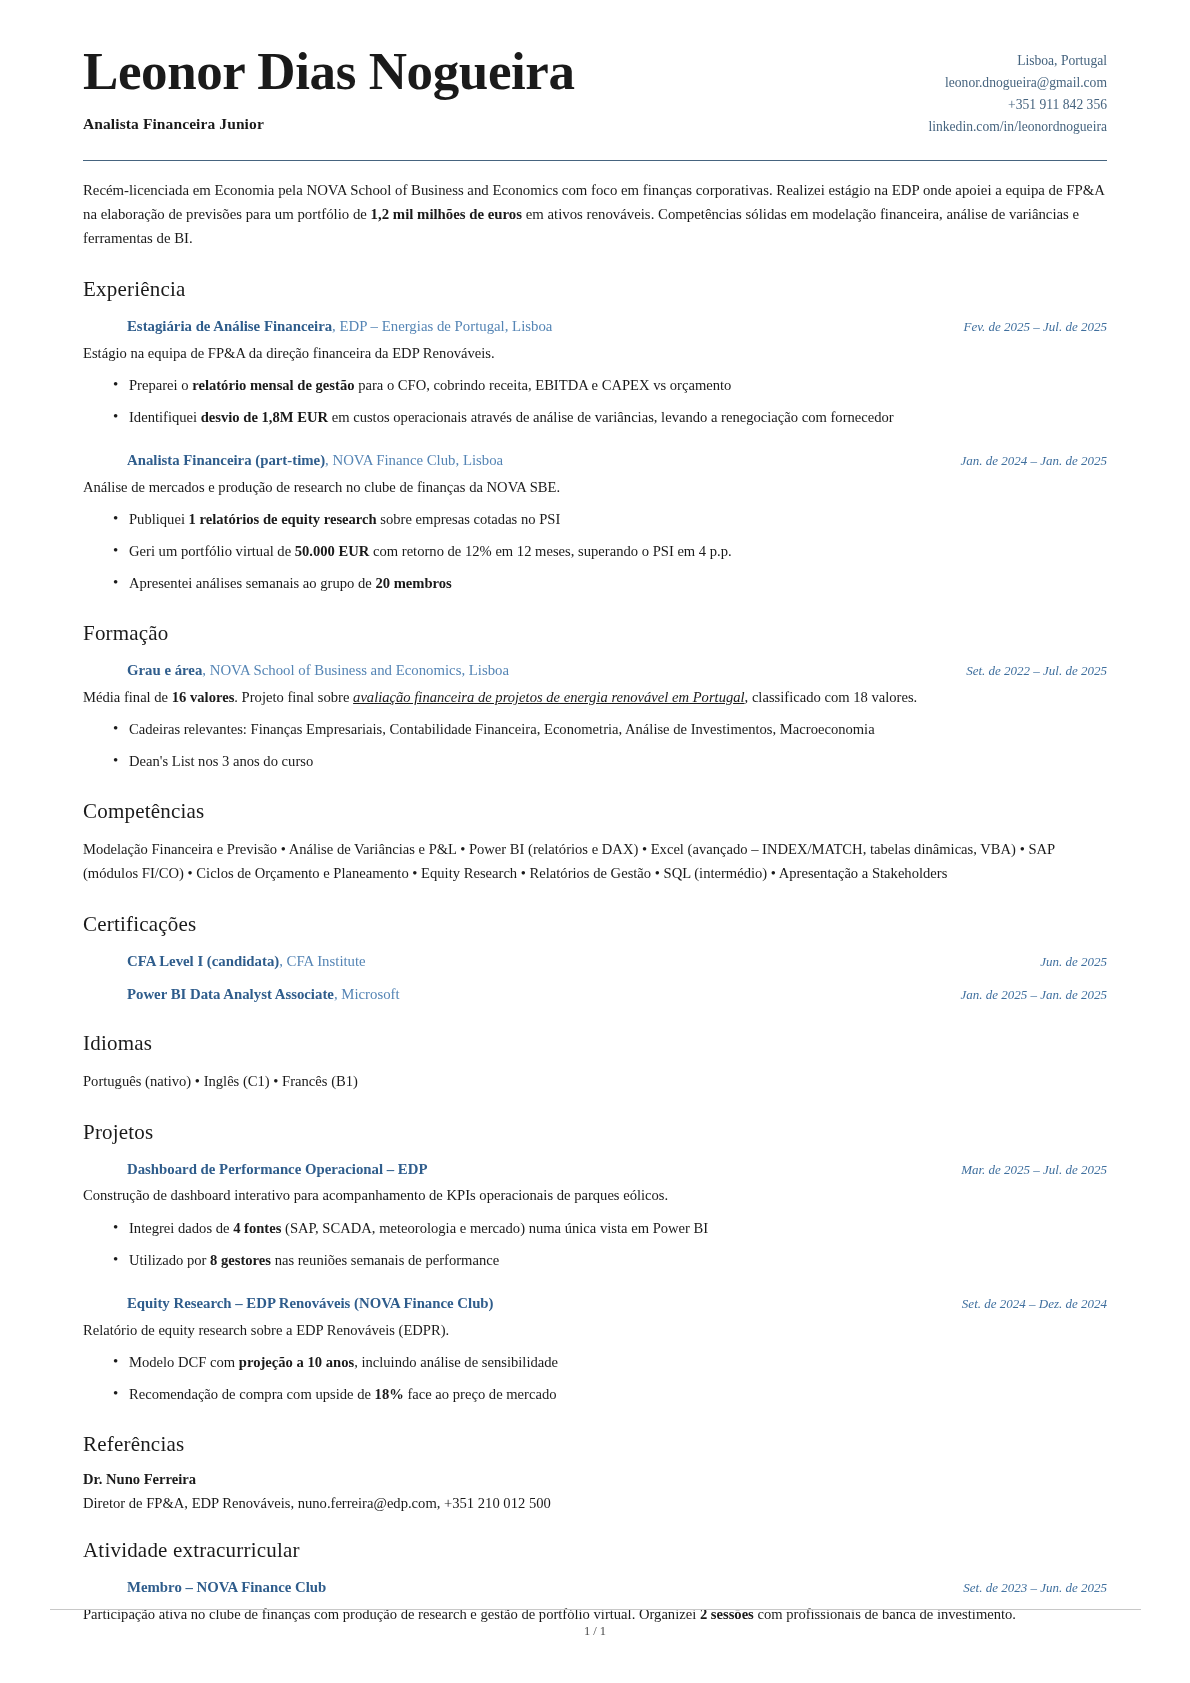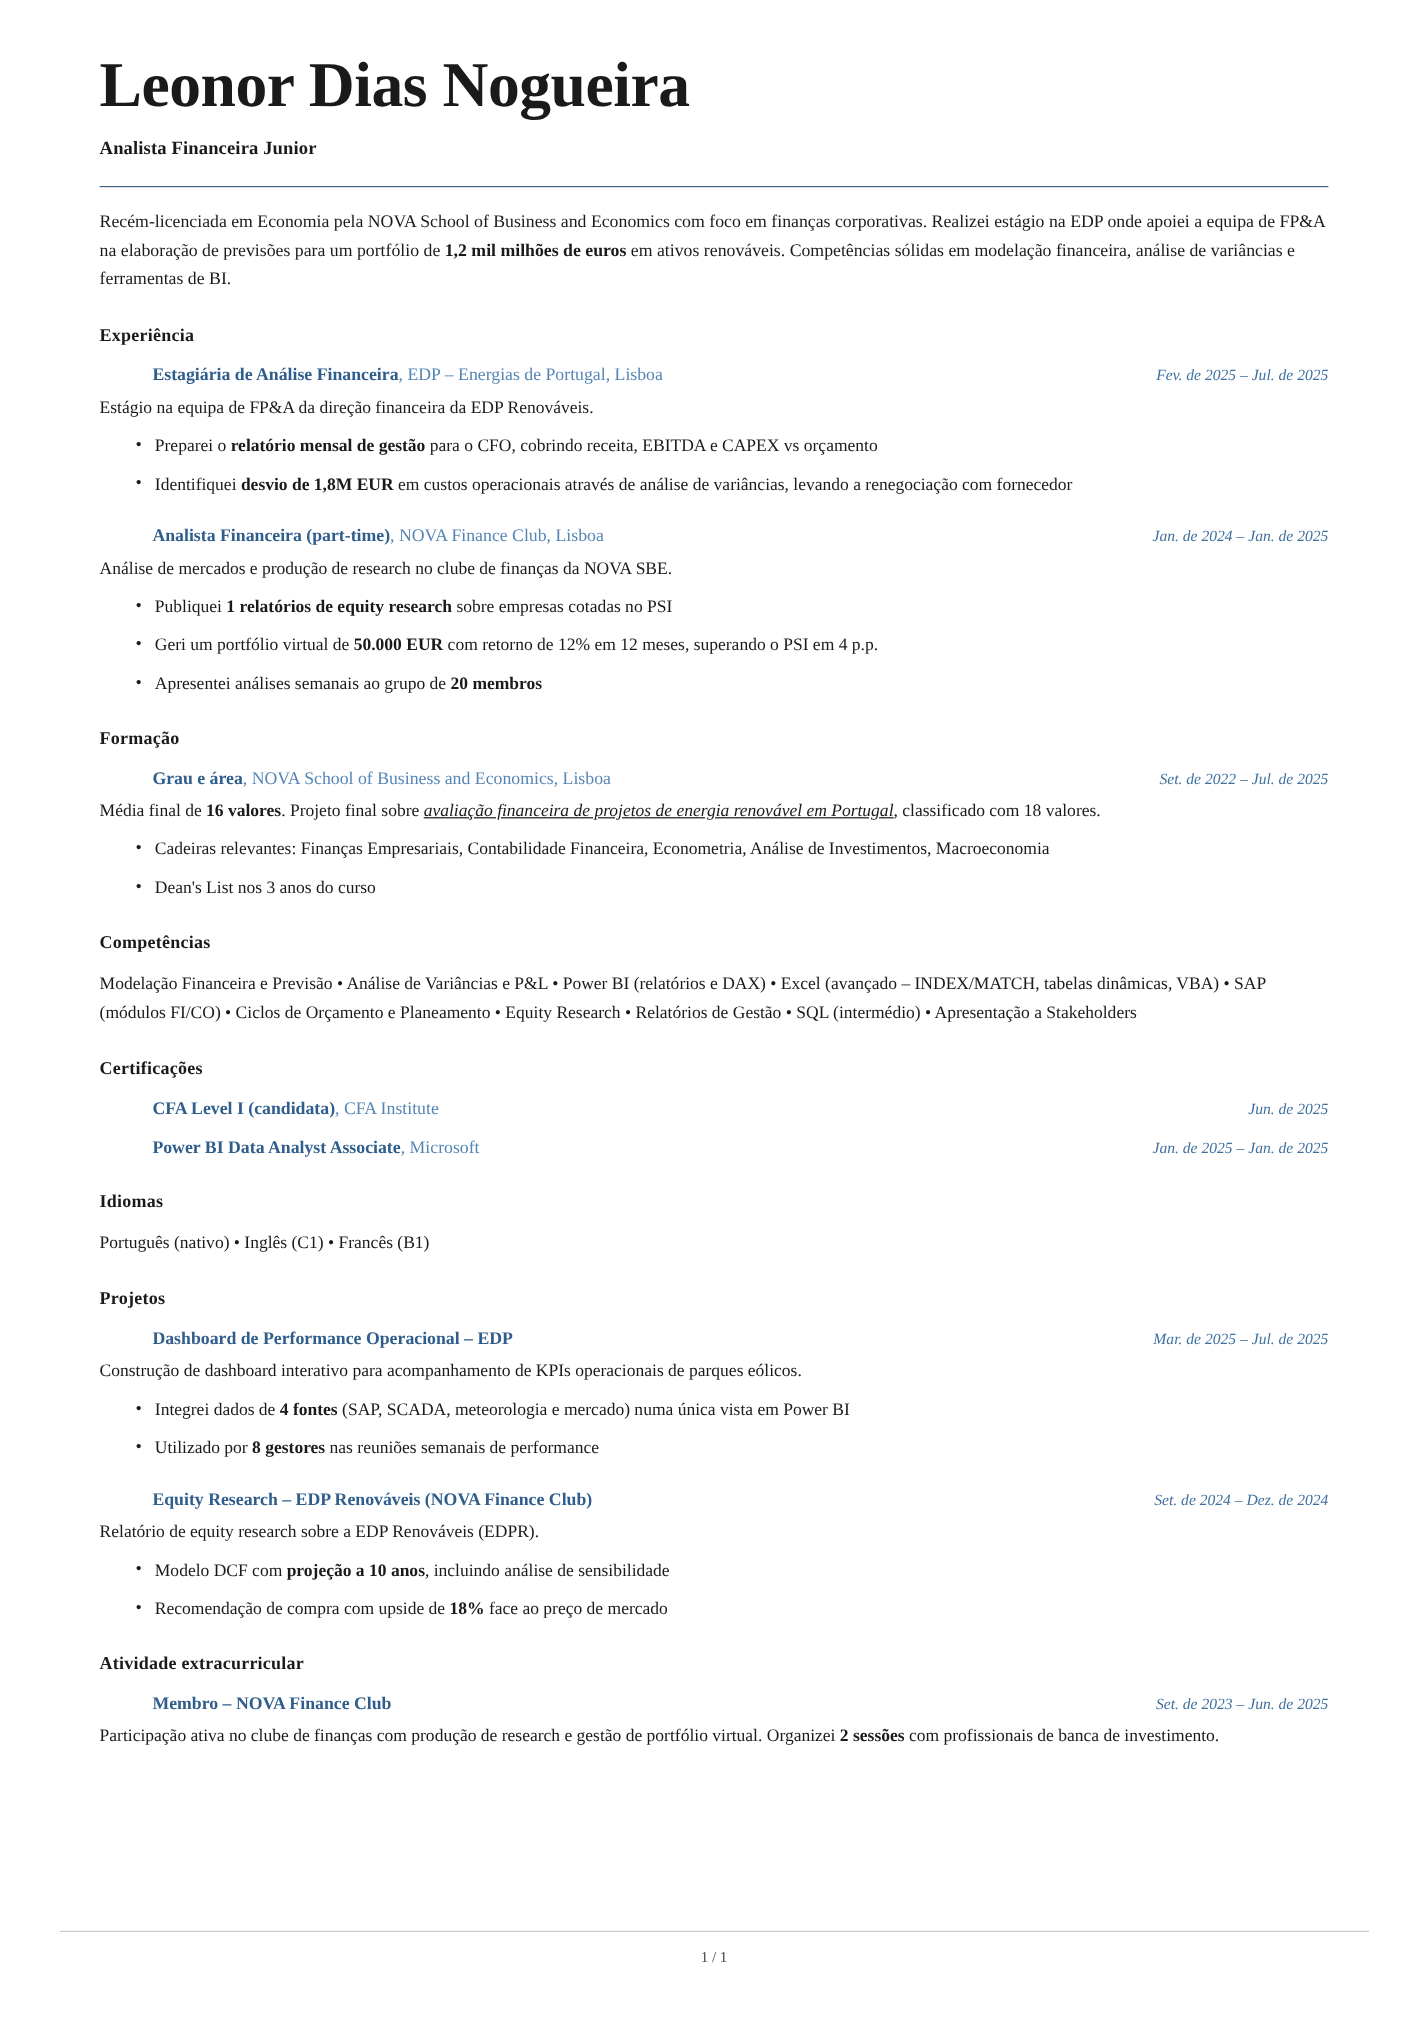--- a/index.html
+++ b/index.html
@@ -64,22 +64,22 @@
     line-height: 1.62;
     margin-top: 18px;
     text-align: left;
     color: #1a1a1a;
   }
   .summary b { font-weight: bold; }
 
   
   .section { margin-top: 26px; }
   .section-title {
-    font-size: 15px;
-    font-weight: bold;
+    font-size: 21px;
+    font-weight: normal;
     color: #1a1a1a;
     margin-bottom: 14px;
     letter-spacing: 0.2px;
   }
 
   .entry { margin-bottom: 6px; }
   .entry + .entry { margin-top: 21px; }
 
   .entry-head {
     display: flex;
@@ -183,20 +183,26 @@
 <body>
 
 <div class="page">
   <div class="inner">
 
     <div class="header">
       <div class="header-left">
         <h1 class="name">Leonor Dias Nogueira</h1>
         <div class="headline">Analista Financeira Junior</div>
       </div>
+      <div class="contact">
+        <div>Lisboa, Portugal</div>
+        <div>leonor.dnogueira@gmail.com</div>
+        <div>+351 911 842 356</div>
+        <div>linkedin.com/in/leonordnogueira</div>
+      </div>
     </div>
 
     <hr class="rule">
 
     <p class="summary">
       <span>Recém-licenciada em Economia pela NOVA School of Business and Economics com foco em finanças corporativas. Realizei estágio na EDP onde apoiei a equipa de FP&amp;A na elaboração de previsões para um portfólio de </span><b>1,2 mil milhões de euros</b><span> em ativos renováveis. Competências sólidas em modelação financeira, análise de variâncias e ferramentas de BI.</span>
     </p>
 
     <div class="section">
       <div class="section-title">Experiência</div>
@@ -293,20 +299,29 @@
             </div>
             <div class="entry-desc">Relatório de equity research sobre a EDP Renováveis (EDPR).</div>
             <ul class="bullets">
               <li><span>Modelo DCF com </span><b>projeção a 10 anos</b><span>, incluindo análise de sensibilidade</span></li>
               <li><span>Recomendação de compra com upside de </span><b>18%</b><span> face ao preço de mercado</span></li>
             </ul>
           </div>
         </div>
     </div>
 
+    <div class="section">
+      <div class="section-title">Referências</div>
+      <div id="references-list">
+          <div class="entry">
+            <div class="ref-name">Dr. Nuno Ferreira</div>
+            <div class="ref-detail">Diretor de FP&amp;A, EDP Renováveis, nuno.ferreira@edp.com, +351 210 012 500</div>
+          </div>
+        </div>
+    </div>
 
     <div class="section">
       <div class="section-title">Atividade extracurricular</div>
       <div id="extracurricular-list">
           <div class="entry">
             <div class="entry-head">
               <div class="entry-heading"><span class="title">Membro – NOVA Finance Club</span></div>
               <div class="entry-date">Set. de 2023 – Jun. de 2025</div>
             </div>
             <div class="entry-desc"><span>Participação ativa no clube de finanças com produção de research e gestão de portfólio virtual. Organizei </span><b>2 sessões</b><span> com profissionais de banca de investimento.</span></div>

